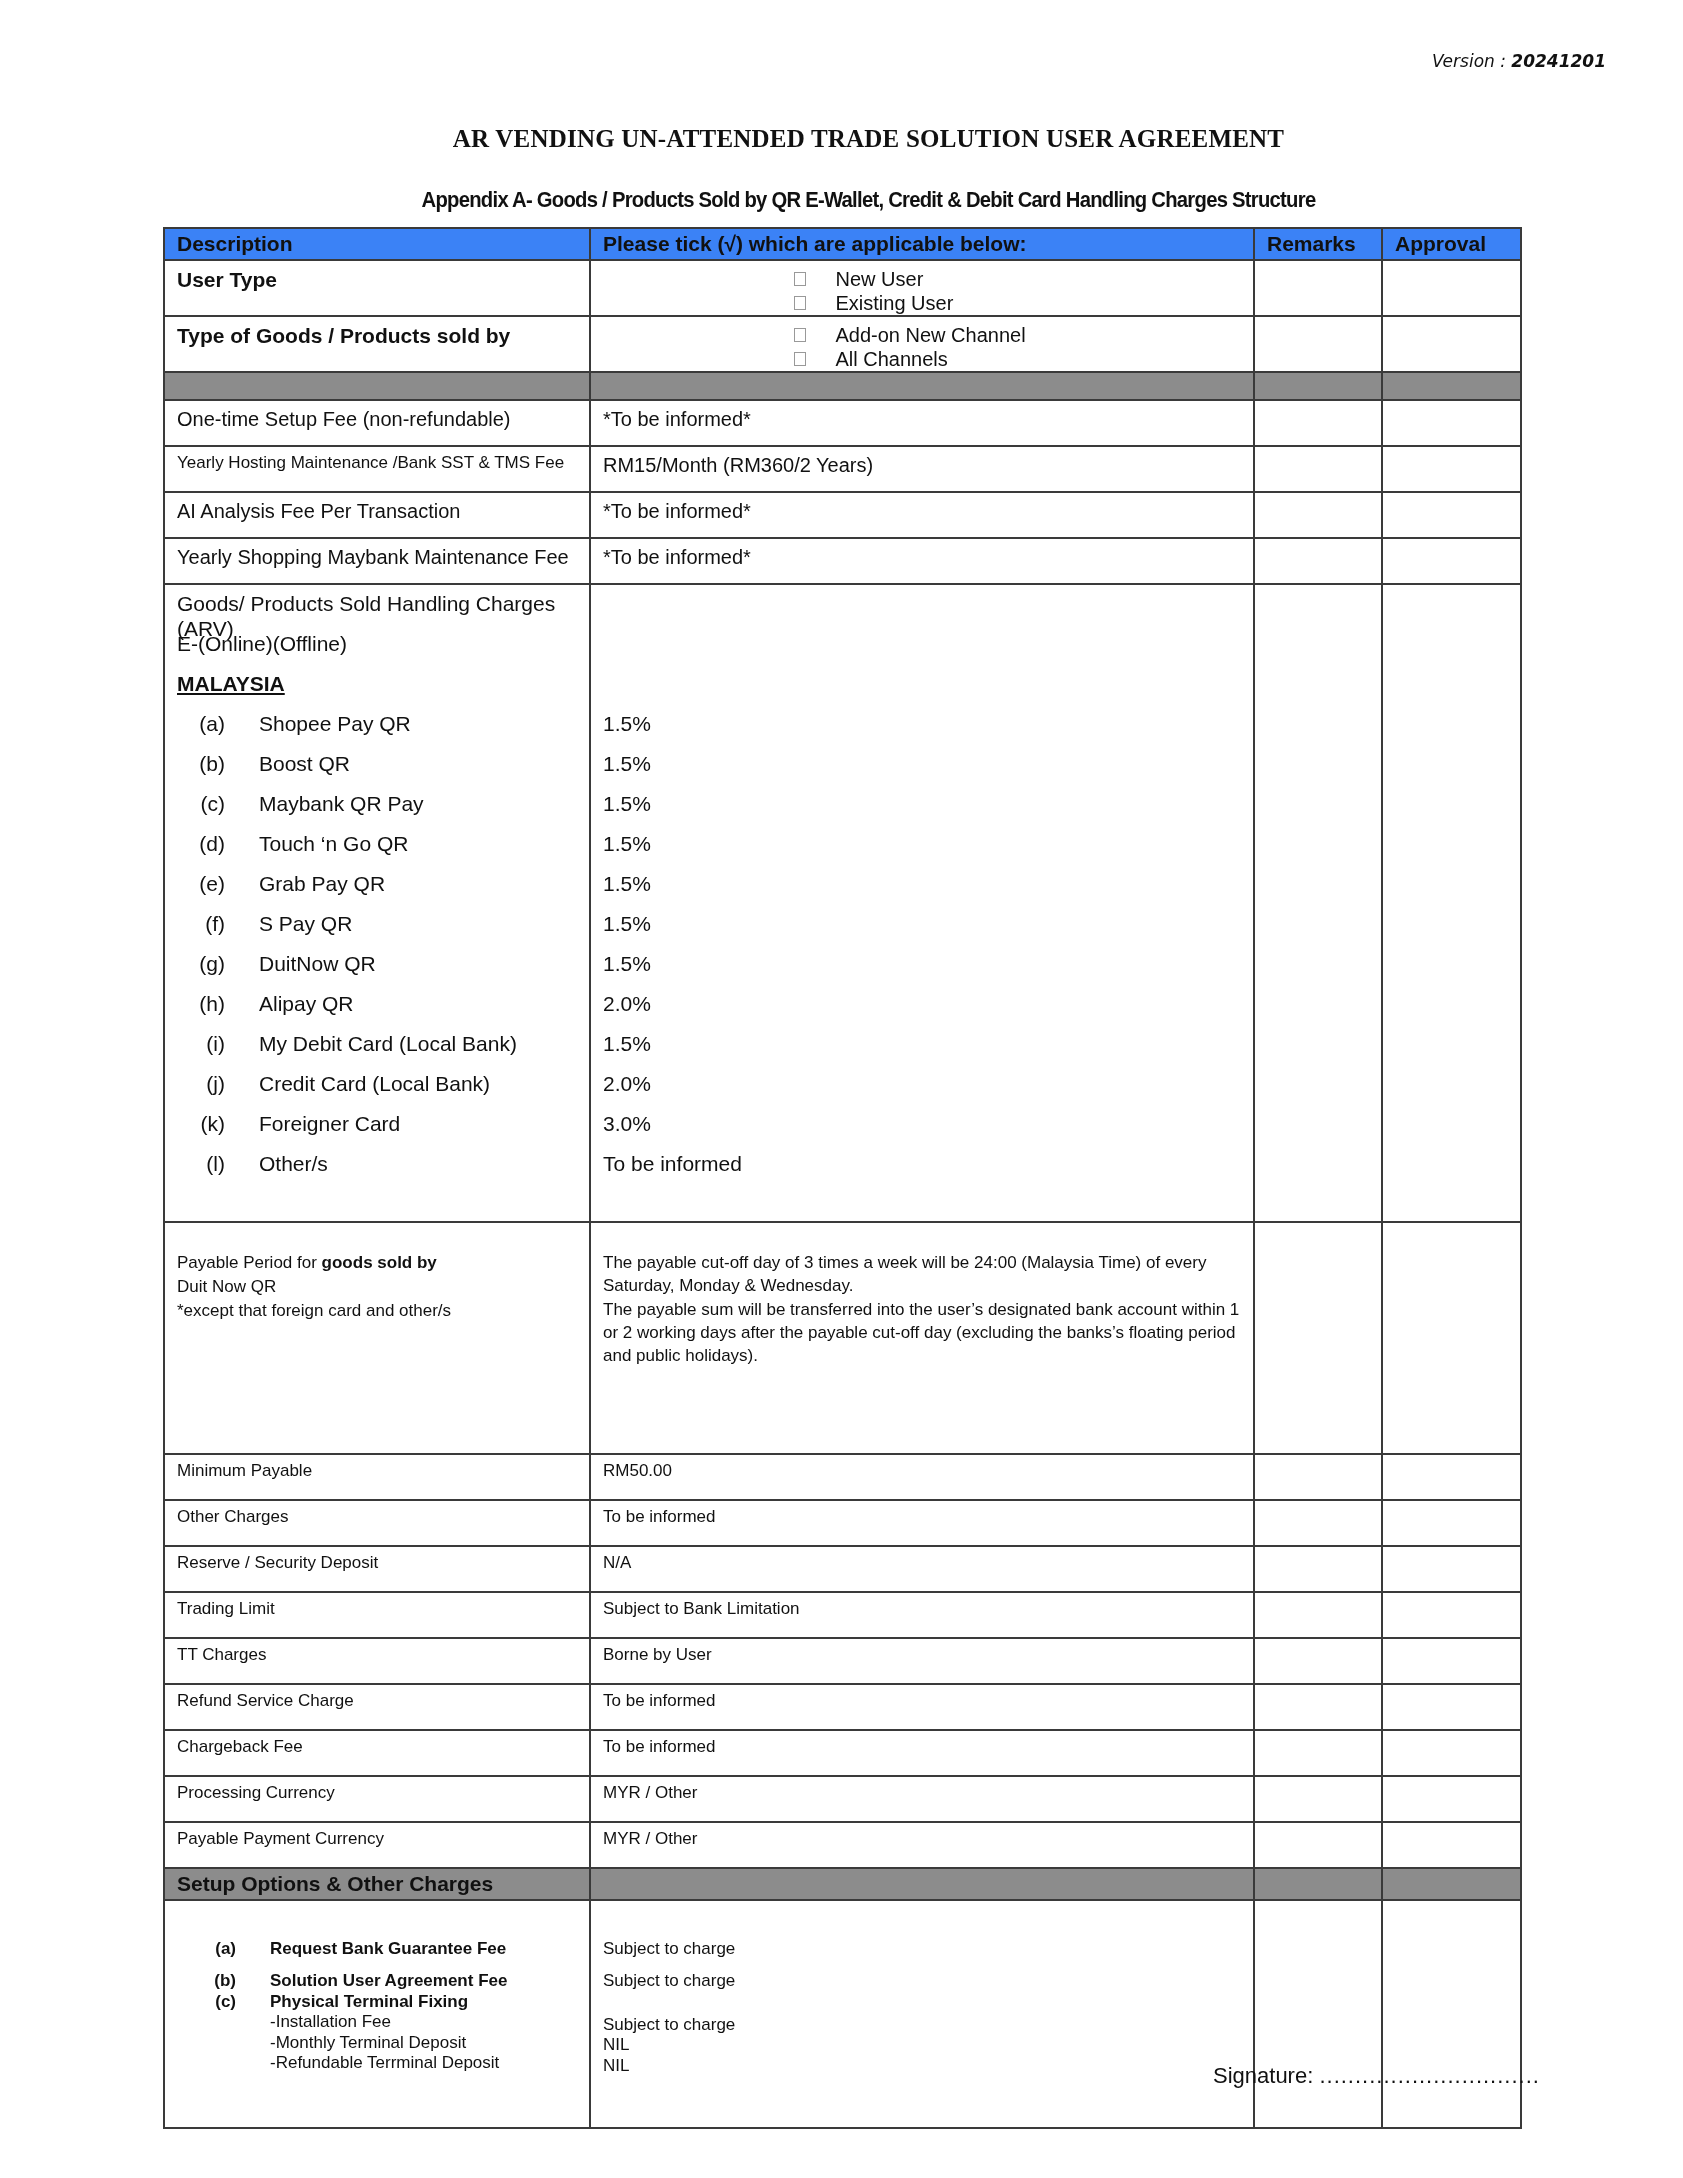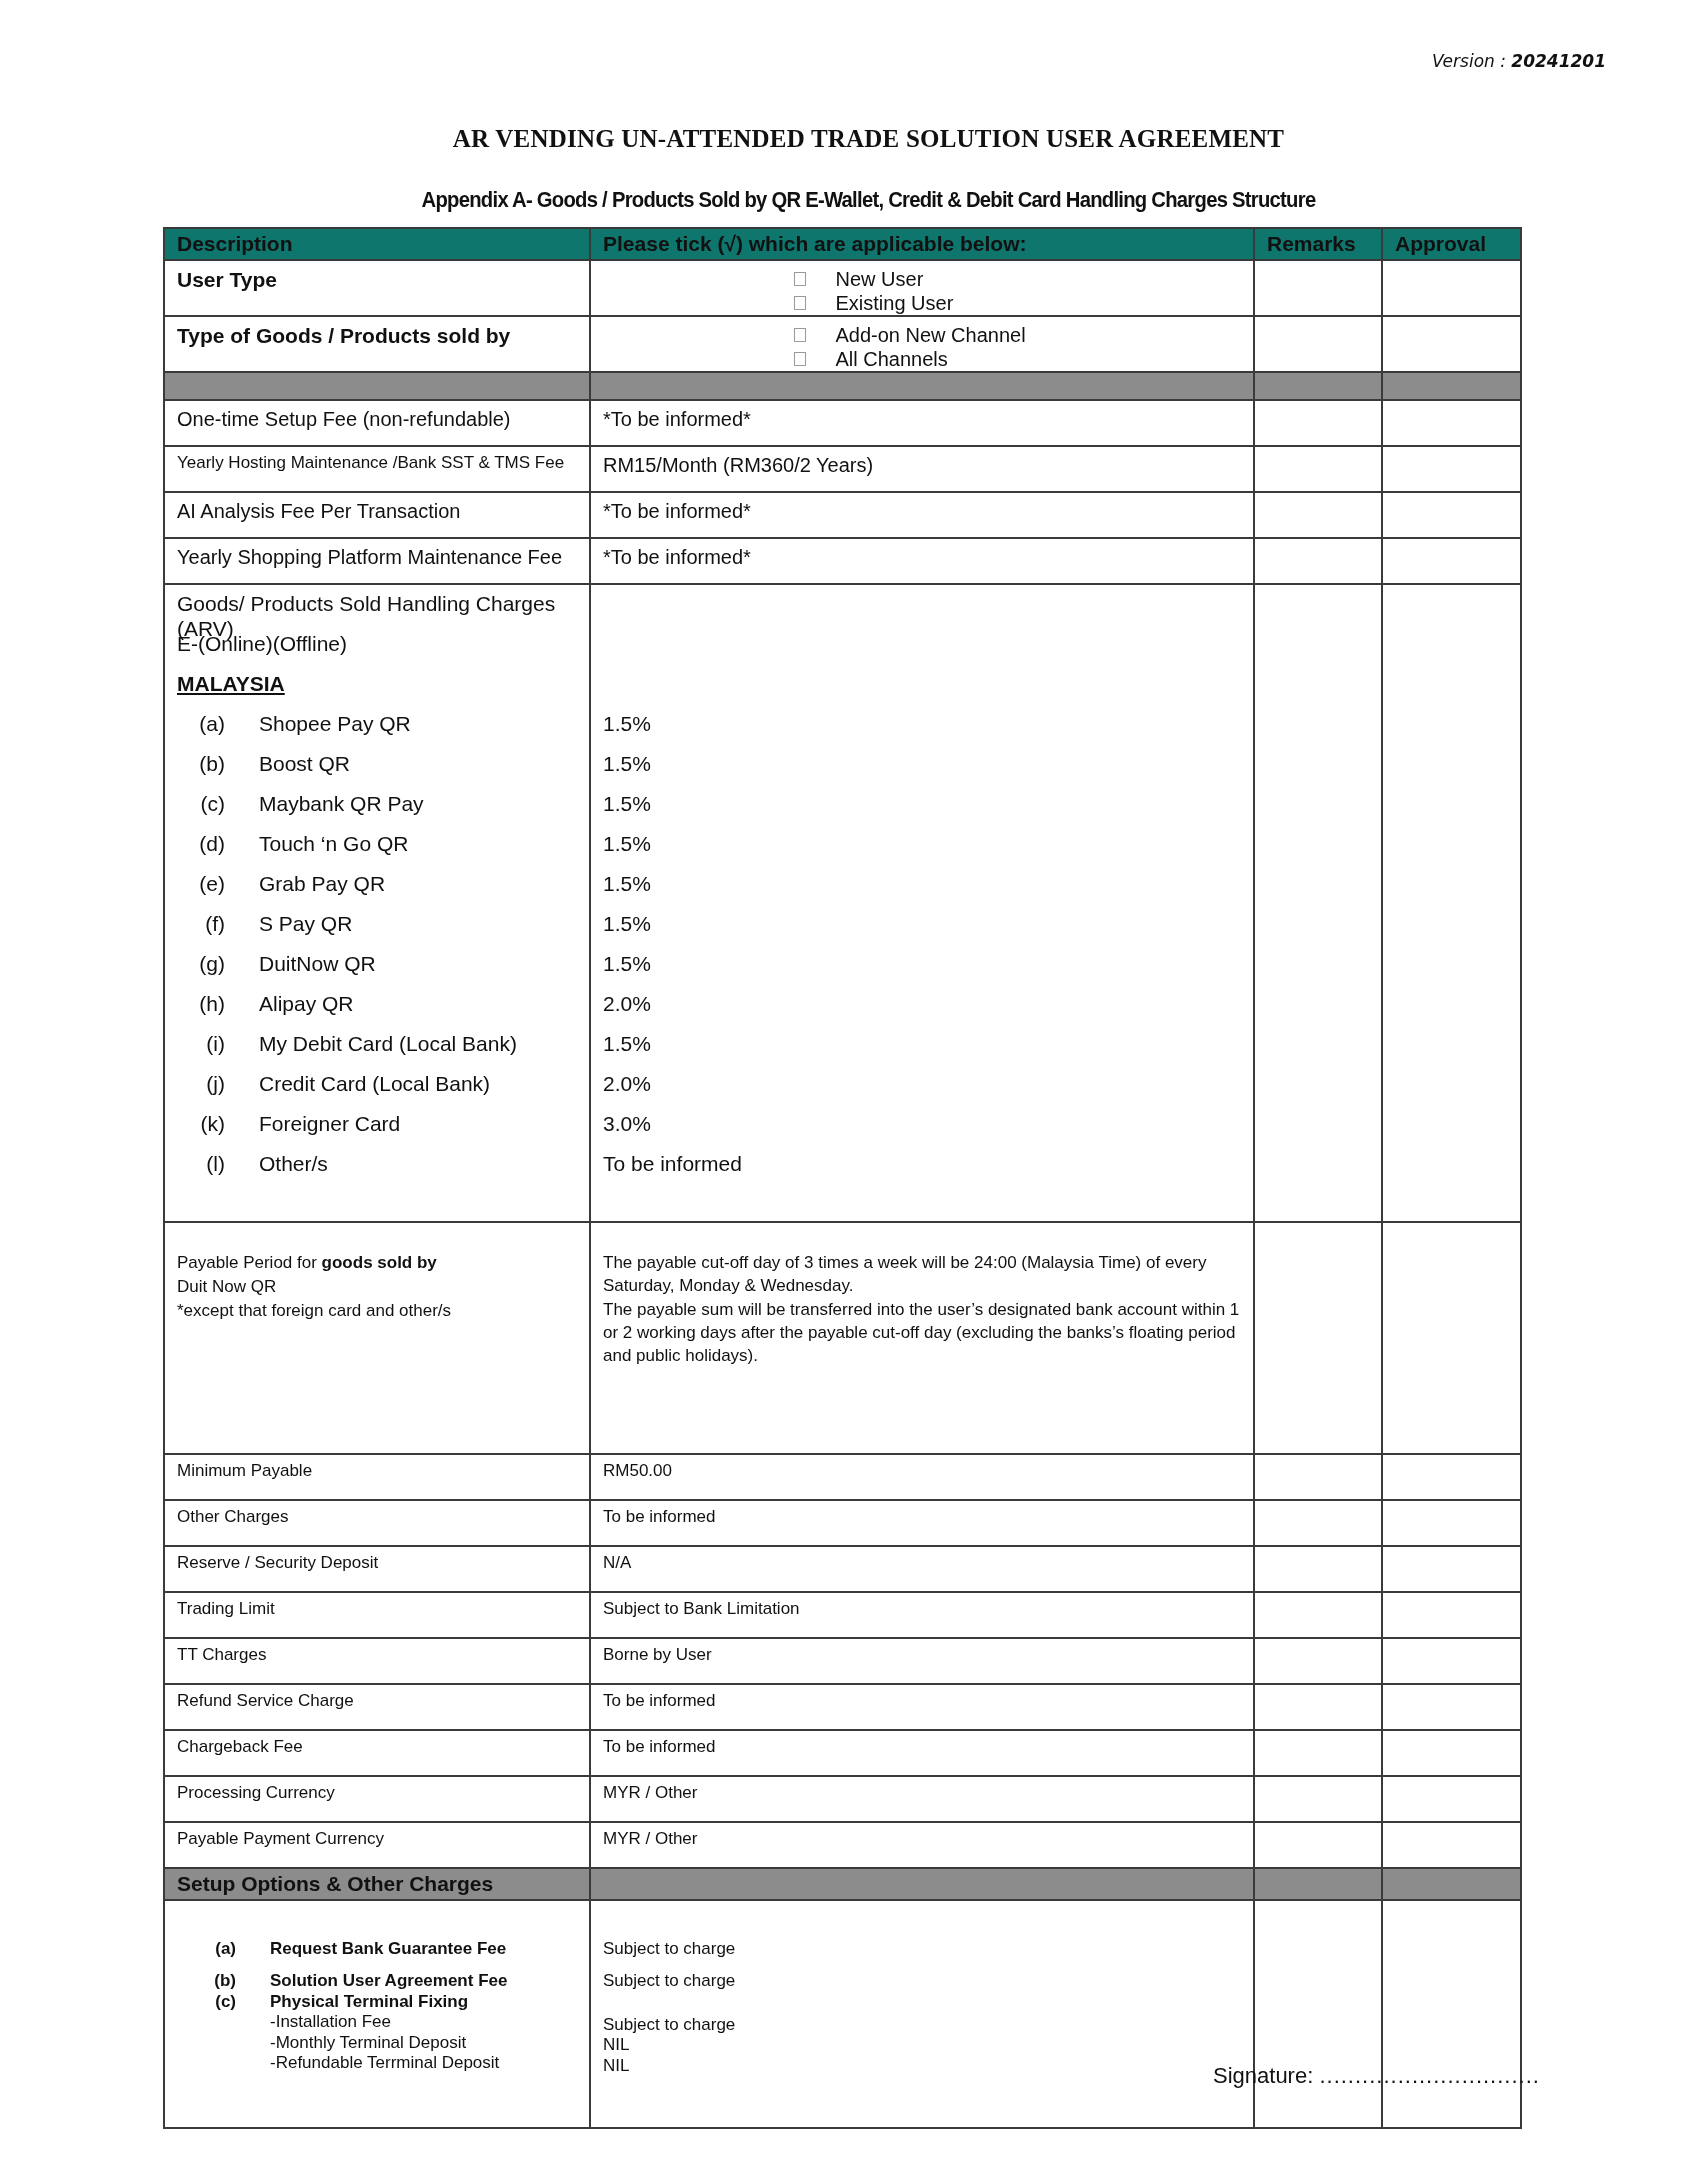--- a/index.html
+++ b/index.html
@@ -8,21 +8,21 @@
     .version { position: absolute; top: 51px; right: 77px; font-family: "DejaVu Sans", sans-serif; font-style: italic; font-size: 17px; color: #111; }
     .version b { font-weight: bold; }
 
     .doc-title { position: absolute; top: 125px; left: 0; width: 1737px; text-align: center; font-family: "Liberation Serif", serif; font-weight: bold; font-size: 25px; letter-spacing: 0.2px; }
     .appendix-title { position: absolute; top: 187px; left: 0; width: 1737px; text-align: center; font-family: "Liberation Sans", sans-serif; font-weight: bold; font-size: 22px; letter-spacing: -0.8px; transform: scaleX(0.92); transform-origin: center; }
 
     table.charges { position: absolute; top: 227px; left: 163px; width: 1356px; border-collapse: collapse; table-layout: fixed; }
     table.charges td { border: 2px solid #3a3a3a; padding: 0 12px; vertical-align: top; font-size: 20px; line-height: 1.2; }
     .col1 { width: 426px; } .col2 { width: 664px; } .col3 { width: 128px; } .col4 { width: 139px; }
 
-    tr.head td { background: #0f766e; font-weight: bold; font-size: 21px; height: 30px; vertical-align: middle; padding-top: 0; }
+    tr.head td { background: #3b82f6; font-weight: bold; font-size: 21px; height: 30px; vertical-align: middle; padding-top: 0; }
     tr.grey td { background: #8c8c8c; height: 26px; }
     tr.sec td { background: #8c8c8c; font-weight: bold; font-size: 21px; height: 30px; vertical-align: middle; }
     tr.r40 td { height: 38px; padding-top: 6px; }
     tr.r40s td { height: 38px; padding-top: 6px; font-size: 17px; }
     .small { font-size: 17px !important; }
 
     .tick-wrap { display: flex; align-items: center; padding-left: 50px; flex-direction: column; }
     .tick-opt { display: flex; align-items: center; width: 307px; }
     .box { display: inline-block; width: 10px; height: 12px; border: 1px solid #999; margin-right: 30px; }
 
@@ -125,21 +125,21 @@
     <td></td>
         <td></td>
   </tr>
   <tr class="r40">
     <td>AI Analysis Fee Per Transaction</td>
     <td>*To be informed*</td>
     <td></td>
         <td></td>
   </tr>
   <tr class="r40">
-    <td>Yearly Shopping Platform Maintenance Fee</td>
+    <td>Yearly Shopping Maybank Maintenance Fee</td>
     <td>*To be informed*</td>
     <td></td>
         <td></td>
   </tr>
 
   <tr>
     <td class="big-cell" style="height:630px;">
       <div class="line">Goods/ Products Sold Handling Charges (ARV)</div>
       <div class="line">E-(Online)(Offline)</div>
       <div class="line">

